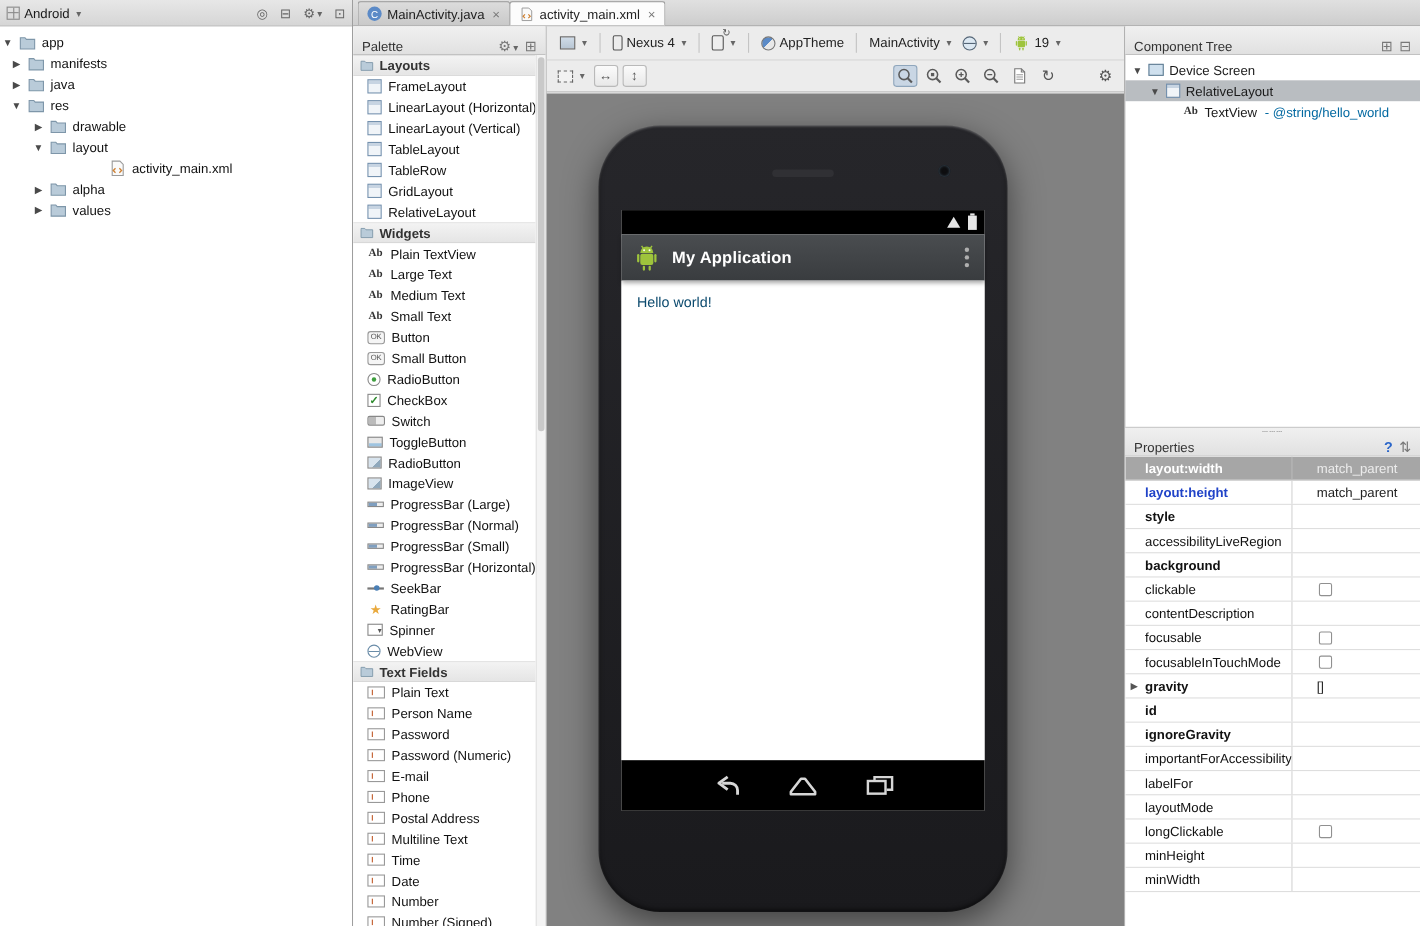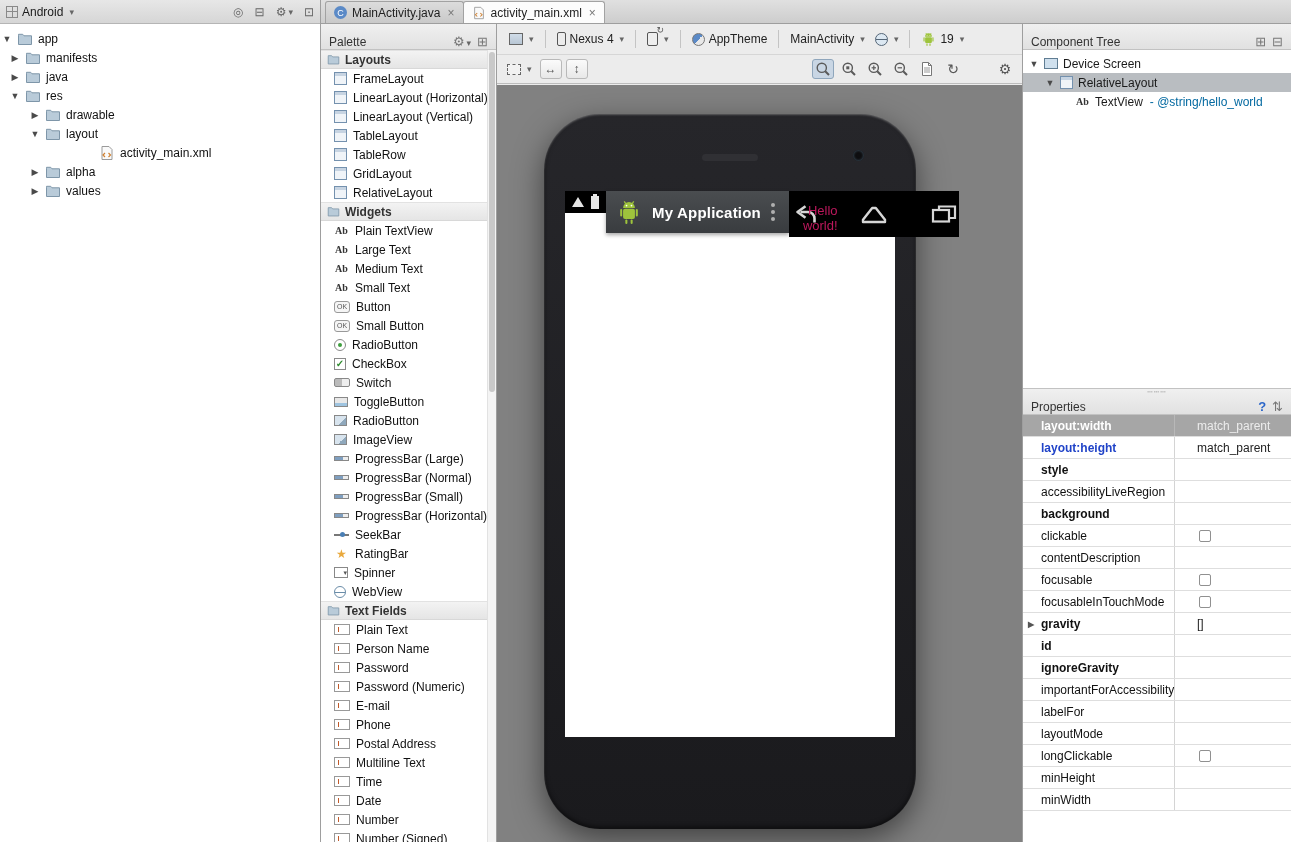--- a/index.html
+++ b/index.html
@@ -82,32 +82,32 @@
   .theme-ic{width:13px;height:13px;border-radius:50%;background:linear-gradient(135deg,#5B8AC7 50%,#E8E8E8 50%);border:1px solid #777;flex:none;}
   .globe-ic{width:13px;height:13px;border-radius:50%;border:1.2px solid #556677;background:#DCE8F2;position:relative;flex:none;}
   .globe-ic::after{content:'';position:absolute;left:0;right:0;top:5px;height:1px;background:#556677;}
   .zoomrect-ic{width:14px;height:11px;border:1px dashed #666;background:#F2F2F2;flex:none;}
 
   .canvas{position:absolute;left:0;top:61px;right:0;bottom:0;background:#818181;overflow:hidden;}
   .phone{position:absolute;left:47px;top:29px;width:372px;height:715px;background:linear-gradient(#26262A,#1A1A1D);border-radius:56px;
     box-shadow:0 10px 30px rgba(0,0,0,.5), inset 0 1px 2px rgba(255,255,255,.28), inset 0 -2px 5px rgba(0,0,0,.6);}
   .speaker{position:absolute;left:50%;transform:translateX(-50%);top:40px;width:56px;height:7px;border-radius:4px;background:#303034;}
   .camera{position:absolute;right:52px;top:36px;width:11px;height:11px;border-radius:50%;background:#0E0E10;box-shadow:inset 0 0 2px 1px #2E3A44;}
-  .screen{position:absolute;left:21px;top:77px;width:330px;height:546px;background:#fff;display:flex;}
+  .screen{position:absolute;left:21px;top:77px;width:330px;height:546px;background:#fff;display:flex;flex-direction:column;}
   .statusbar{height:22px;background:#000;display:flex;align-items:center;justify-content:flex-end;gap:5px;padding:0 7px;flex:none;}
   .wifi{width:0;height:0;border-left:6px solid transparent;border-right:6px solid transparent;border-bottom:10px solid #E6E6E6;}
   .battery{width:8px;height:13px;background:#E6E6E6;position:relative;margin-left:2px;}
   .battery::before{content:'';position:absolute;top:-2px;left:2px;width:4px;height:2px;background:#E6E6E6;}
   .actionbar{height:42px;background:linear-gradient(#4A4D50,#393C3F);display:flex;align-items:center;gap:10px;padding:0 10px;box-shadow:0 2px 4px rgba(0,0,0,.35);z-index:2;flex:none;}
   .app-ic{width:26px;height:28px;flex:none;}
   .ab-title{color:#fff;font-size:15px;font-weight:bold;letter-spacing:.2px;}
   .overflow{margin-left:auto;display:flex;flex-direction:column;gap:3px;padding-right:4px;}
   .overflow i{width:4px;height:4px;border-radius:50%;background:#AFAFAF;}
   .content{flex:1;background:#fff;position:relative;}
-  .hello{position:absolute;left:14px;top:12px;font-size:13px;color:#be185d;text-align:right;}
+  .hello{position:absolute;left:14px;top:12px;font-size:13px;color:#0c4a6e;text-align:right;}
   .navbar{height:46px;background:#000;display:flex;align-items:center;justify-content:center;gap:40px;flex:none;}
   .nav-ic{width:30px;height:22px;}
 
   
   .right{position:absolute;left:1022px;top:24px;width:269px;height:818px;background:#fff;border-left:1px solid #9E9E9E;}
   .ct-rows{padding-top:4px;}
   .ct-row{height:19px;display:flex;align-items:center;gap:5px;white-space:nowrap;}
   .ct-row.selected{background:#B9BDC1;}
   .ct-detail{color:#0369a1;margin-left:2px;}
   .ds-ic{width:14px;height:11px;border:1.5px solid #607D93;background:#CFE0EE;flex:none;}

